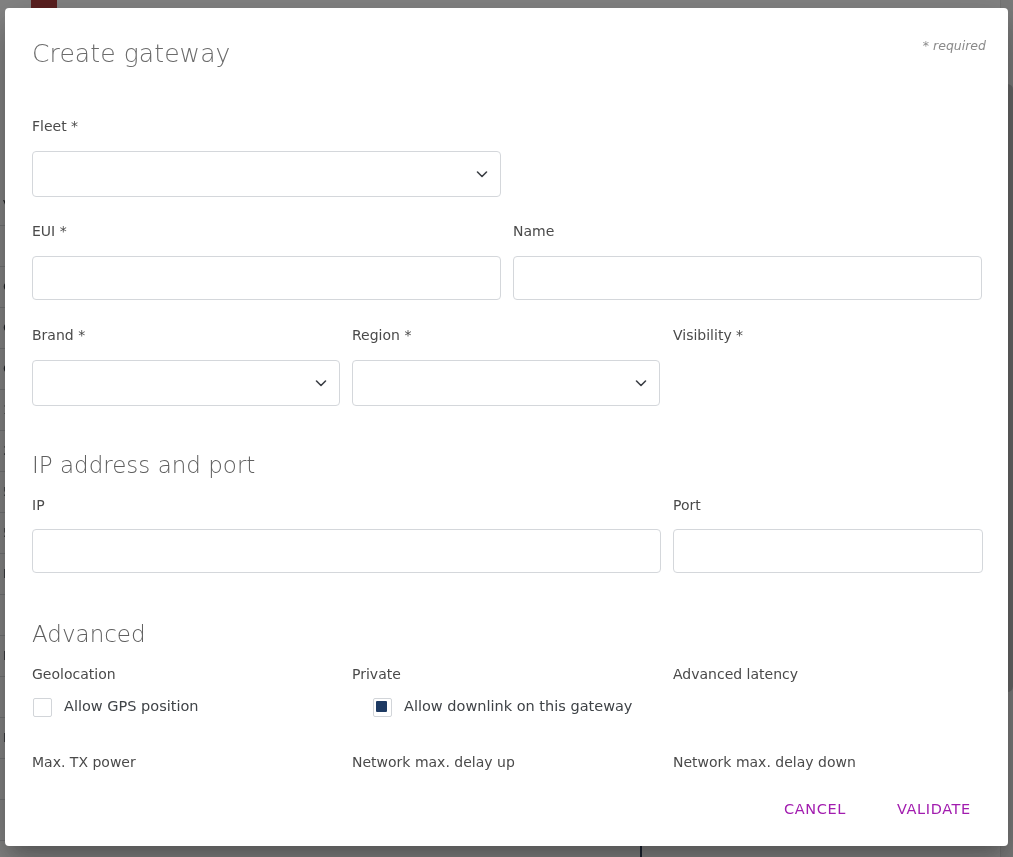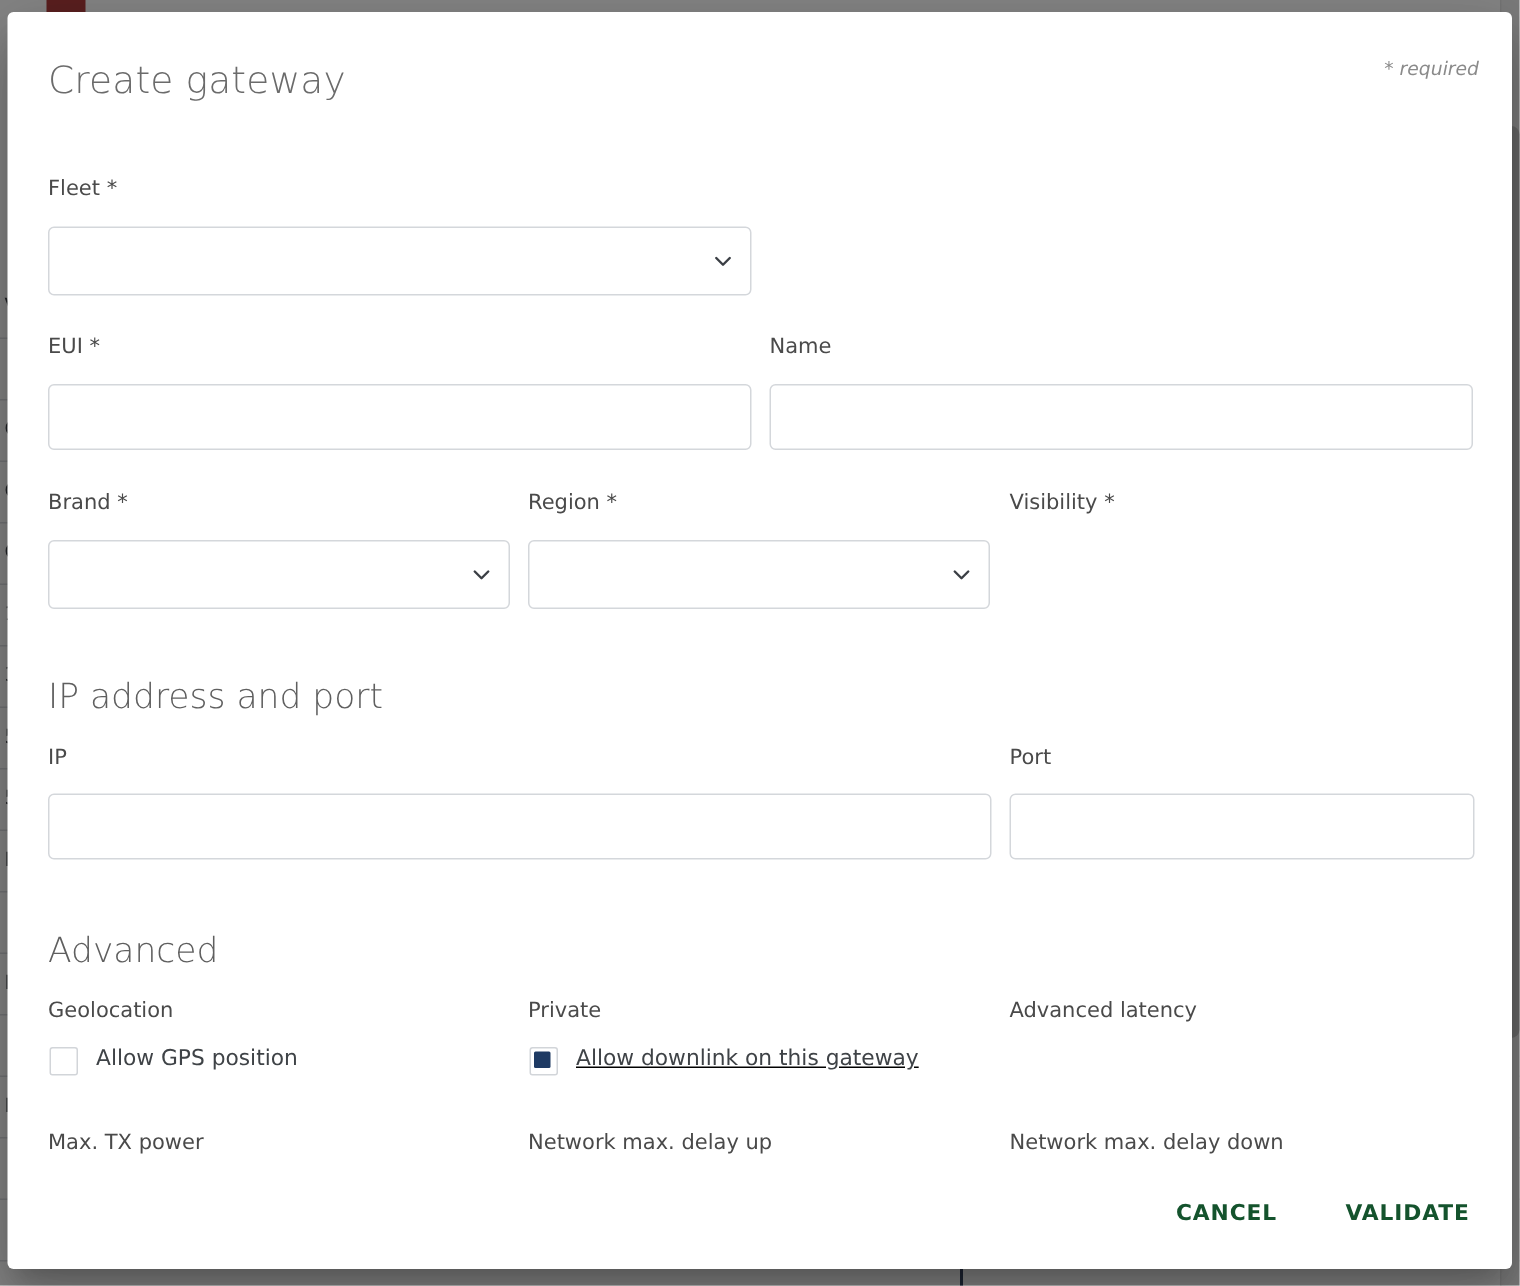--- a/index.html
+++ b/index.html
@@ -173,28 +173,27 @@
     margin-left: 12px;
     font-size: 14.5px; color: #3f4347;
     white-space: nowrap;
   }
 
   
   .flat-btn {
     position: absolute;
     background: transparent;
     border: none;
-    color: #14532d;
+    color: #a21caf;
     font-size: 14.5px;
     letter-spacing: .6px;
     font-family: "DejaVu Sans", "Liberation Sans", sans-serif;
     cursor: pointer;
     padding: 8px 10px;
     border-radius: 3px;
-    font-weight: bold;
   }
 </style>
 </head>
 <body>
 
 <div id="backdrop">
   <div id="bg-table">
     <div class="bg-row" style="top:185px">
         <span class="bg-cell">V</span>
       </div>
@@ -305,21 +304,21 @@
 
   <div class="section-title" style="left:27px; top:613px;">Advanced</div>
 
   <div class="field-label" style="left:27px; top:658px;">Geolocation</div>
   <div class="check-item" style="left:28px; top:690px;">
     <span class="check-box"></span>
     <span class="check-label">Allow GPS position</span>
   </div>
 
   <div class="field-label" style="left:347px; top:658px;">Private</div>
-  <div class="check-item" style="left:348px; top:690px;text-decoration:underline;">
+  <div class="check-item" style="left:368px; top:690px;">
     <span class="check-box checked"></span>
     <span class="check-label">Allow downlink on this gateway</span>
   </div>
 
   <div class="field-label" style="left:668px; top:658px;">Advanced latency</div>
 
   <div class="field-label" style="left:27px; top:746px;">Max. TX power</div>
   <div class="field-label" style="left:347px; top:746px;">Network max. delay up</div>
   <div class="field-label" style="left:668px; top:746px;">Network max. delay down</div>
 

